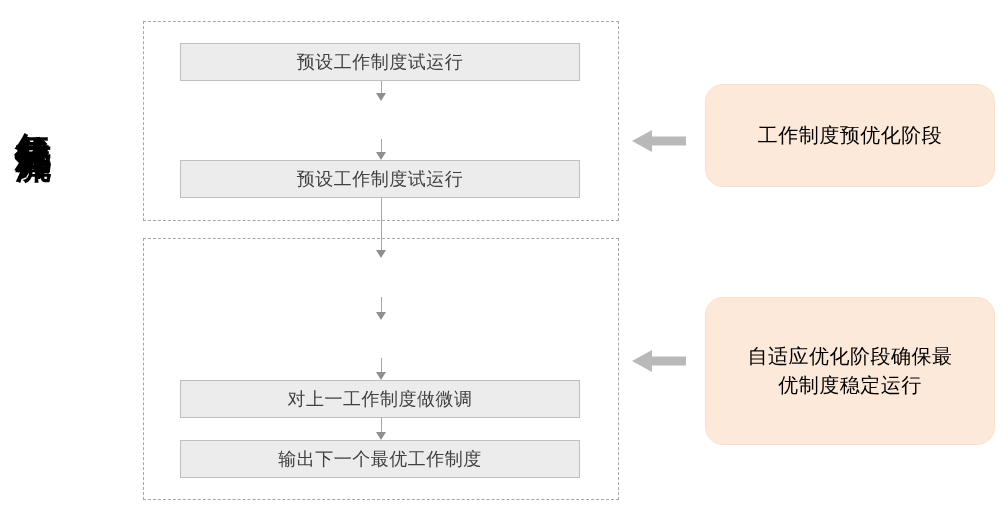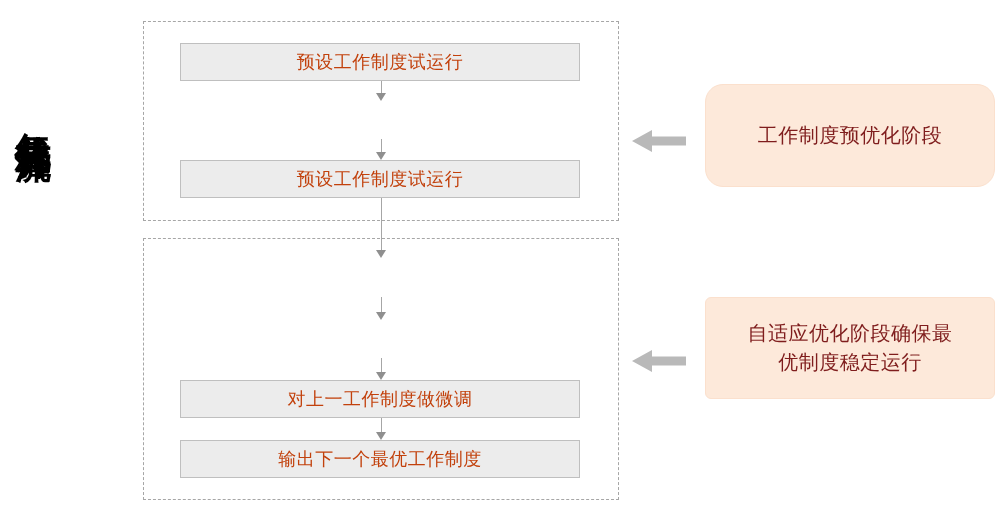--- a/index.html
+++ b/index.html
@@ -34,21 +34,21 @@
     position: absolute;
     left: 180px;
     width: 400px;
     height: 38px;
     background: #ececec;
     border: 1px solid #bfbfbf;
     display: flex;
     align-items: center;
     justify-content: center;
     font-size: 18px;
-    color: #c2410c;
+    color: #404040;
     letter-spacing: 0.5px;
     box-sizing: border-box;
   }
   .varrow {
     position: absolute;
     left: 381px;
     width: 1px;
     background: #a6a6a6;
   }
   .varrow::after {
@@ -74,25 +74,25 @@
     width: 290px;
     background: #fde9da;
     border: 1px solid #fbe0cd;
     border-radius: 18px;
     display: flex;
     align-items: center;
     justify-content: center;
     box-sizing: border-box;
   }
   .c1 { top: 84px;  height: 103px; }
-  .c2 { top: 297px; height: 102px; border-radius: 6px; }
+  .c2 { top: 297px; height: 148px; }
   .callout .callout-text {
     font-size: 20px;
     line-height: 29px;
-    color: #7f1d1d;
+    color: #000000;
     text-align: center;
     width: 210px;
     letter-spacing: 0.5px;
   }
   .c1 .callout-text { width: 250px; }
 </style>
 </head>
 <body>
 
 <div class="canvas">

